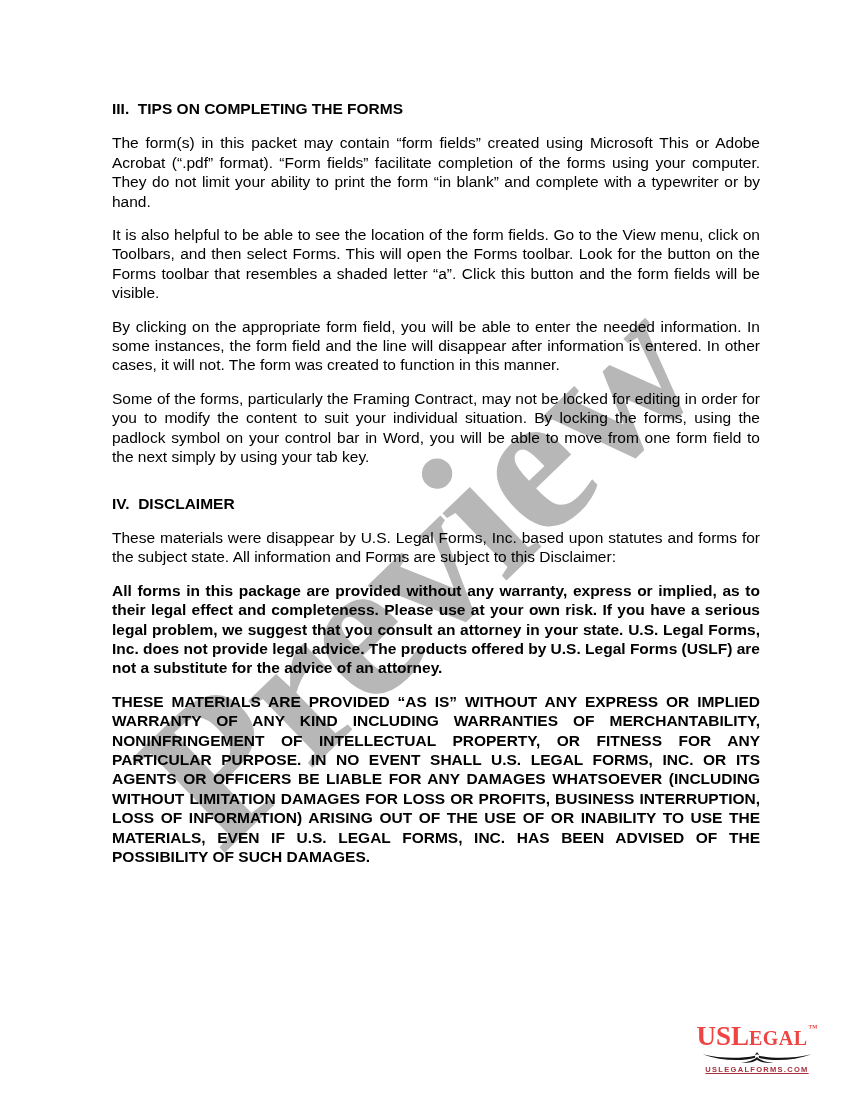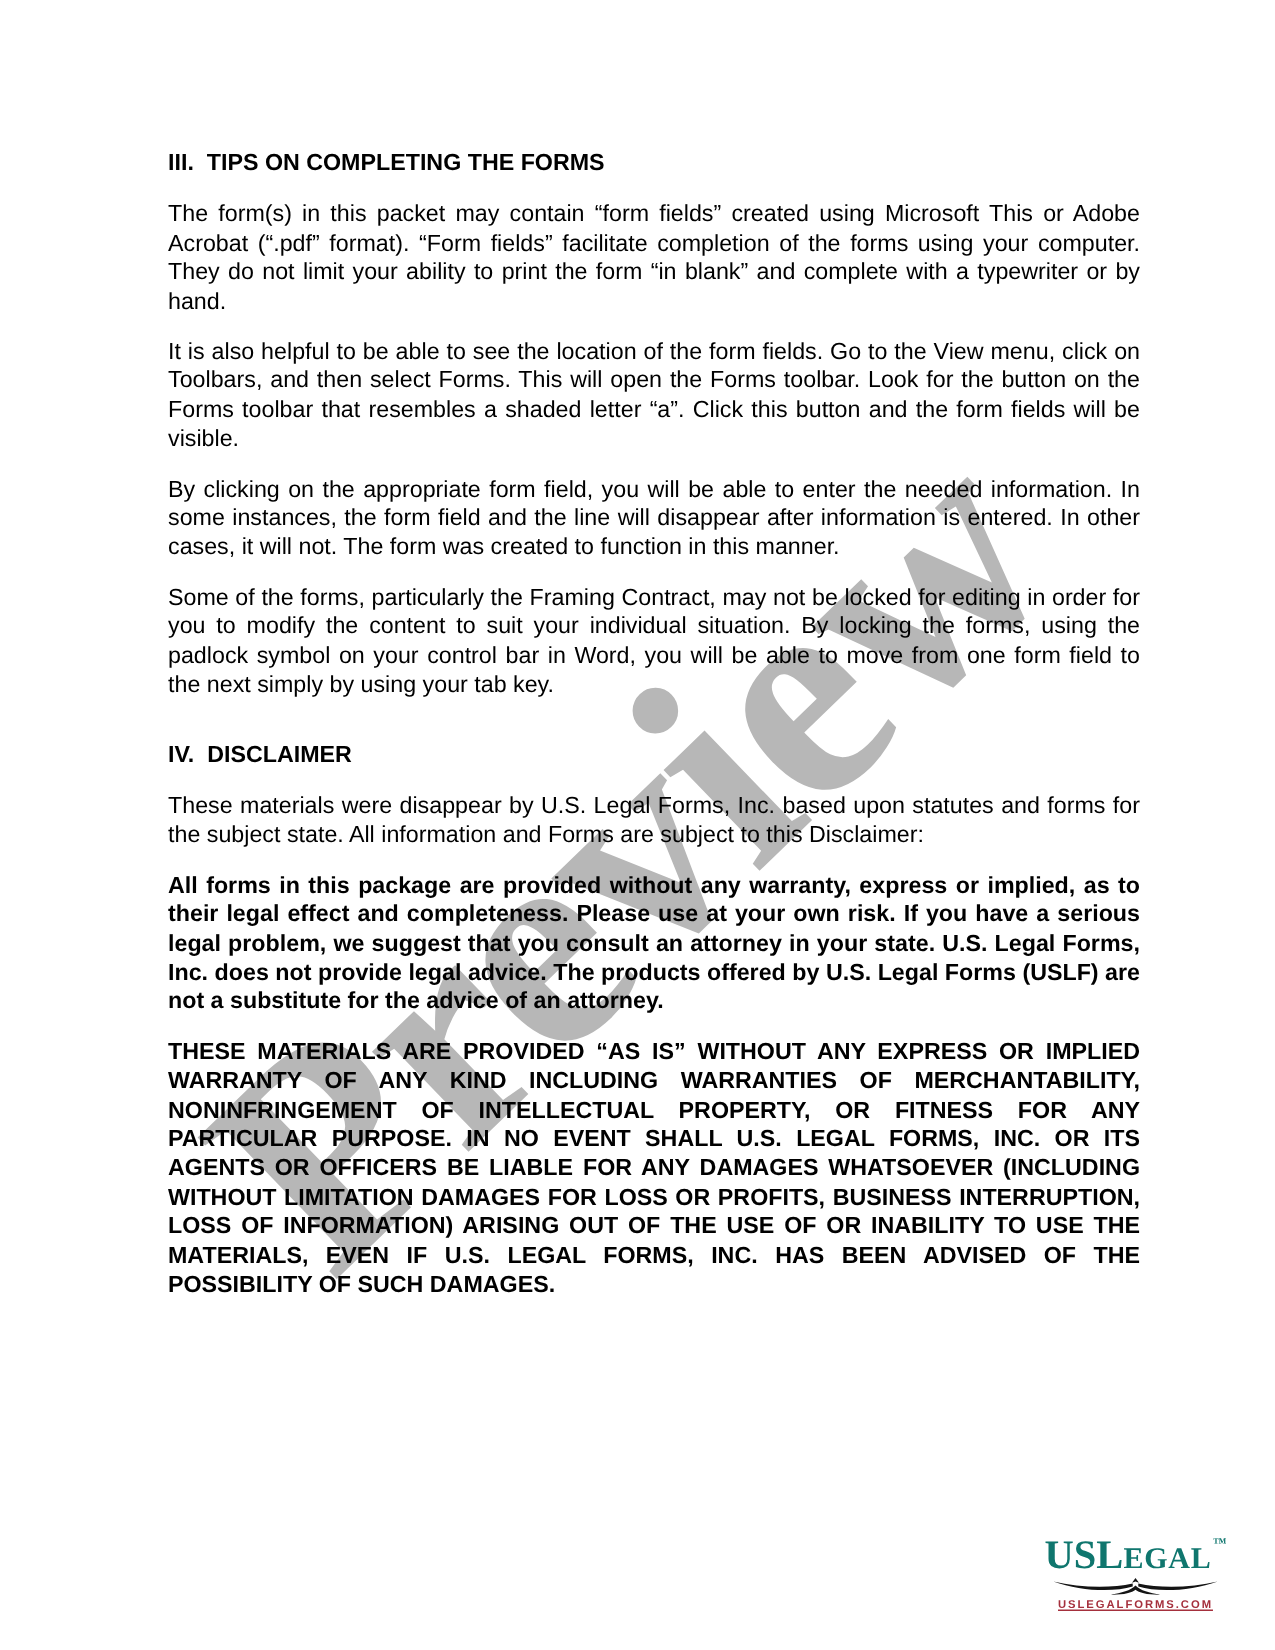--- a/index.html
+++ b/index.html
@@ -53,21 +53,21 @@
   .logo {
     position: absolute;
     left: 692px; top: 1023px;
     width: 130px;
     text-align: center;
     z-index: 2;
   }
   .logo-row {
     font-family: "Liberation Serif", serif;
     font-weight: bold;
-    color: #0f766e;
+    color: #ef4444;
     line-height: 1;
     white-space: nowrap;
   }
   .logo-big   { font-size: 27px; }
   .logo-small { font-size: 20px; letter-spacing: 0.5px; }
   .logo-tm    { font-size: 9px; vertical-align: 14px; margin-left: 1px; }
   .logo-eagle { display: block; margin: 1px auto 1px auto; }
   .logo-site {
     font-family: "Liberation Sans", sans-serif;
     font-weight: bold;

